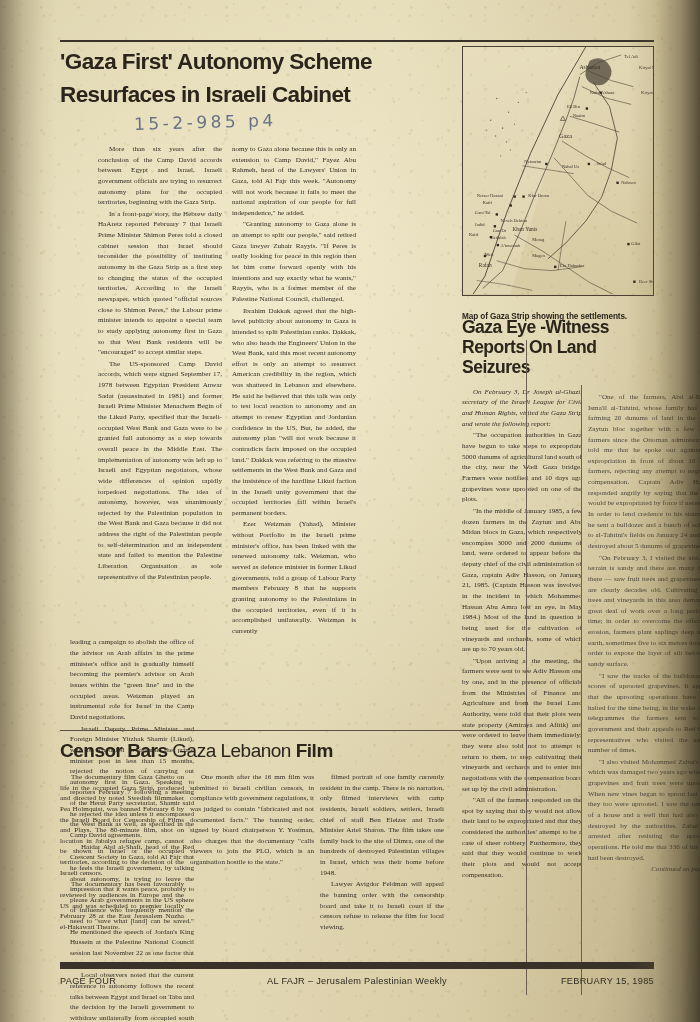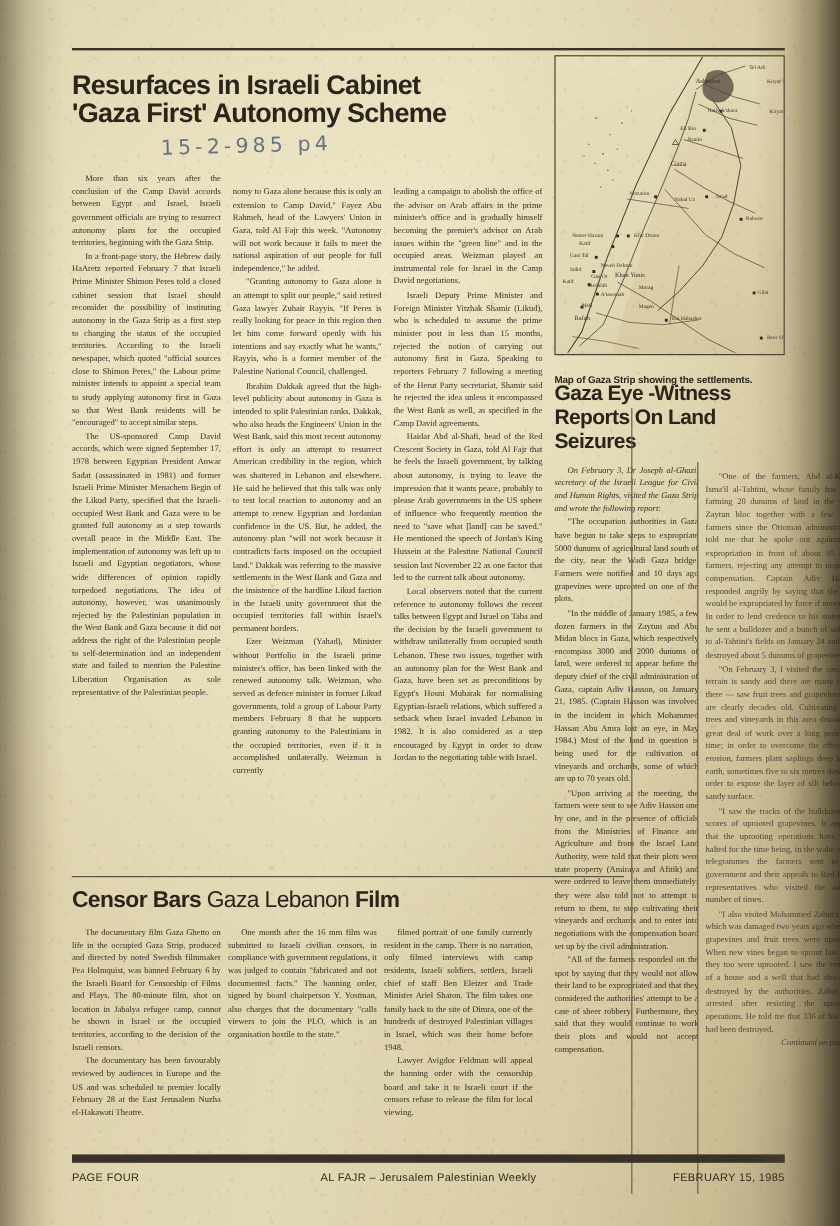--- a/index.html
+++ b/index.html
@@ -95,25 +95,25 @@
   
   .cols3 { position: absolute; left: 0; top: 94px; width: 392px; }
   .col {
     float: left;
     font-size: 7.1px;
     line-height: 1.5;
     text-align: justify;
     color: #332d24;
     hyphens: auto;
   }
-  .col.c1 { width: 124px; }
+  .col.c1 { width: 124px; margin-left: 38px; }
   .col.c2 { width: 124px; margin-left: 10px; }
   .col.c3 { width: 124px; margin-left: 10px; }
   .col p { text-indent: 11px; margin-bottom: 1px; }
-  .col p.noind { text-indent: 0; margin-top: 11px; }
+  .col p.noind { text-indent: 0; }
 
   
   #map-wrap {
     position: absolute; left: 402px; top: -4px; width: 192px;
   }
   .map-box {
     position: relative;
     width: 192px; height: 250px;
     border: 1.5px solid #4a4034;
     background: linear-gradient(160deg,#e6dcba 0%, #ddd2ac 55%, #d4c89f 100%);
@@ -219,22 +219,22 @@
 
 <div id="page">
   <div class="grain"></div>
 
   <div id="content">
     <div class="rule-top"></div>
 
     <div id="upper">
 
       <div class="lead-head">
+        <div class="hl hl-1">'Gaza First' Autonomy Scheme</div>
         <div class="hl hl-2">Resurfaces in Israeli Cabinet</div>
-        <div class="hl hl-1">'Gaza First' Autonomy Scheme</div>
       </div>
       <div class="handwrite">15-2-985  p4</div>
 
       <div class="cols3">
         <div class="col c1">
           <p>More than six years after the conclusion of the Camp David accords between Egypt and Israel, Israeli government officials are trying to resurrect autonomy plans for the occupied territories, beginning with the Gaza Strip.</p>
           <p>In a front-page story, the Hebrew daily HaAretz reported February 7 that Israeli Prime Minister Shimon Peres told a closed cabinet session that Israel should reconsider the possibility of instituting autonomy in the Gaza Strip as a first step to changing the status of the occupied territories. According to the Israeli newspaper, which quoted "official sources close to Shimon Peres," the Labour prime minister intends to appoint a special team to study applying autonomy first in Gaza so that West Bank residents will be "encouraged" to accept similar steps.</p>
           <p>The US-sponsored Camp David accords, which were signed September 17, 1978 between Egyptian President Anwar Sadat (assassinated in 1981) and former Israeli Prime Minister Menachem Begin of the Likud Party, specified that the Israeli-occupied West Bank and Gaza were to be granted full autonomy as a step towards overall peace in the Middle East. The implementation of autonomy was left up to Israeli and Egyptian negotiators, whose wide differences of opinion rapidly torpedoed negotiations. The idea of autonomy, however, was unanimously rejected by the Palestinian population in the West Bank and Gaza because it did not address the right of the Palestinian people to self-determination and an independent state and failed to mention the Palestine Liberation Organisation as sole representative of the Palestinian people.</p>
         </div>
         <div class="col c2">

